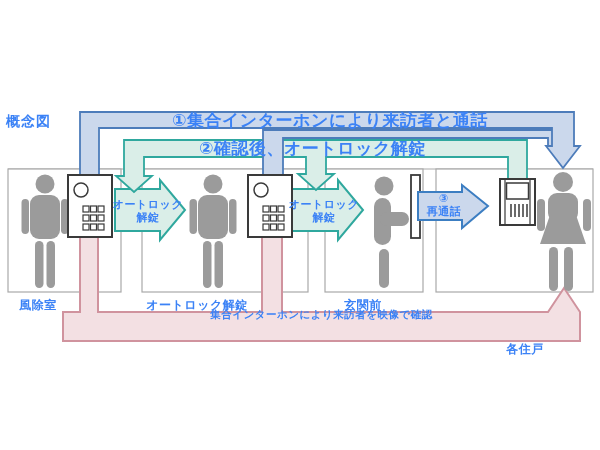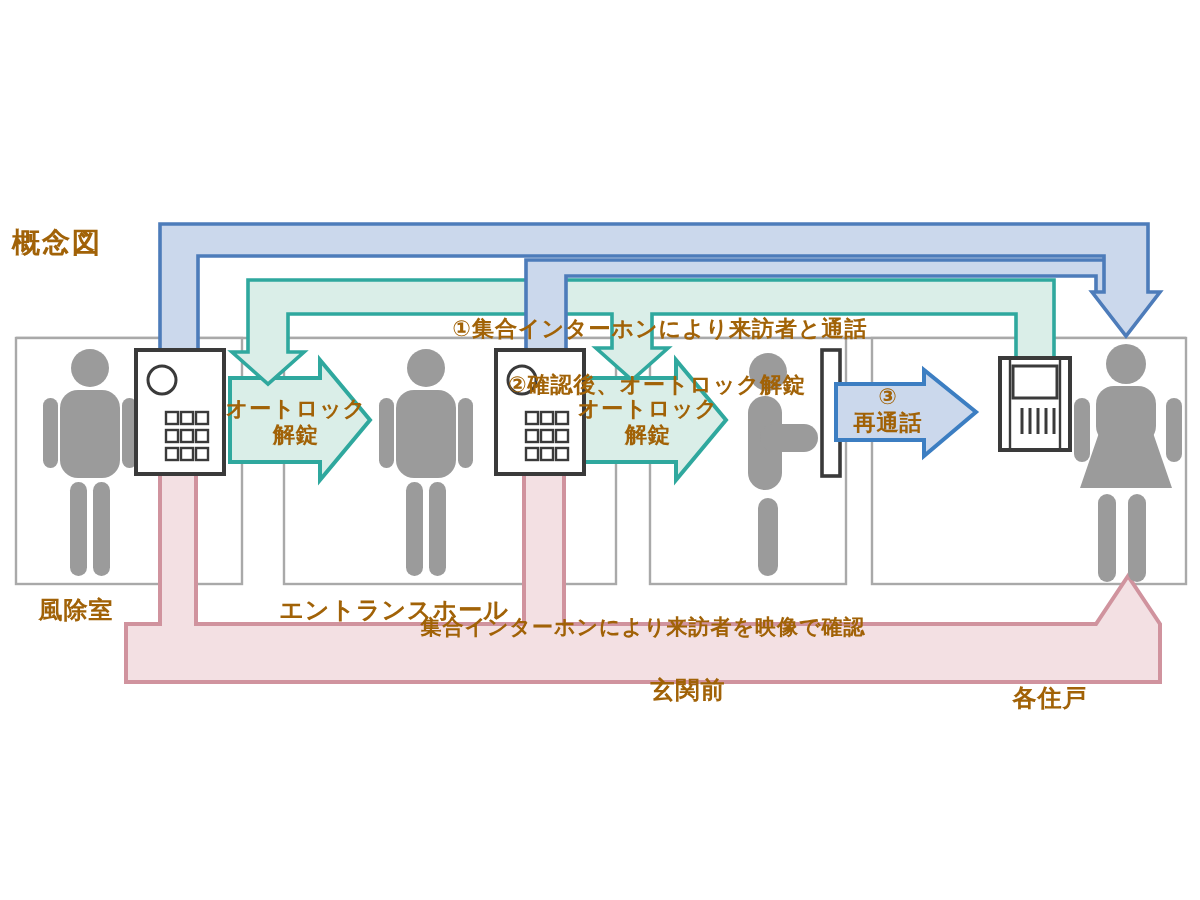--- a/index.html
+++ b/index.html
@@ -1,21 +1,21 @@
 <!DOCTYPE html>
 <html><head>
 <meta charset="utf-8">
 <style>
   html,body{margin:0;padding:0;background:#fff;}
   #stage{position:relative;width:600px;height:450px;background:#fff;overflow:hidden;
          font-family:"DejaVu Sans","Liberation Sans",sans-serif;}
   #diagram-svg{position:absolute;left:0;top:0;}
-  .label{position:absolute;font-weight:bold;color:#a16207;text-align:center;
+  .label{position:absolute;font-weight:bold;color:#3b82f6;text-align:center;
          white-space:nowrap;letter-spacing:0.5px;}
-  .band-label{font-size:11px;line-height:17px;height:17px;margin-top:44px;}
+  .band-label{font-size:17px;line-height:17px;height:17px;}
   .video-label{font-size:10.5px;line-height:17px;height:17px;}
   .arrow-label{font-size:11px;line-height:12.5px;}
   .area-label{font-size:12px;top:297px;text-align:center;}
   .title-label{font-size:14px;letter-spacing:1px;}
 </style>
 </head>
 <body>
 
 <div id="stage">
 
@@ -122,37 +122,37 @@
         <line x1="523" y1="204" x2="523" y2="217"></line>
         <line x1="527" y1="204" x2="527" y2="217"></line>
       </g>
     </g>
   </svg>
 
   <div class="label title-label" style="left:6px;top:113px;">概念図</div>
 
   <div class="label band-label" style="left:90px;top:112px;width:480px;">①集合インターホンにより来訪者と通話</div>
 
-  <div class="label band-label" style="left:128px;top:140px;width:401px;">②確認後、オートロック解錠</div>
+  <div class="label band-label" style="left:112px;top:140px;width:401px;">②確認後、オートロック解錠</div>
 
   <div class="label arrow-label" style="left:106px;top:199px;width:84px;">
     <div>オートロック</div>
     <div>解錠</div>
   </div>
 
   <div class="label arrow-label" style="left:282px;top:199px;width:84px;">
     <div>オートロック</div>
     <div>解錠</div>
   </div>
 
   <div class="label arrow-label" style="left:404px;top:193px;width:80px;">
     <div>③</div>
     <div>再通話</div>
   </div>
 
   <div class="label video-label" style="left:63px;top:306px;width:517px;">集合インターホンにより来訪者を映像で確認</div>
 
   <div class="label area-label" style="left:0px;width:76px;">風除室</div>
-  <div class="label area-label" style="left:117px;width:160px;">エントランスホール</div>
-  <div class="label area-label" style="left:304px;width:80px;margin-top:40px;">玄関前</div>
+  <div class="label area-label" style="left:117px;width:160px;">オートロック解錠</div>
+  <div class="label area-label" style="left:323px;width:80px;">玄関前</div>
   <div class="label area-label" style="left:485px;width:80px;margin-top:44px;">各住戸</div>
 
 </div>
 
 </body></html>

